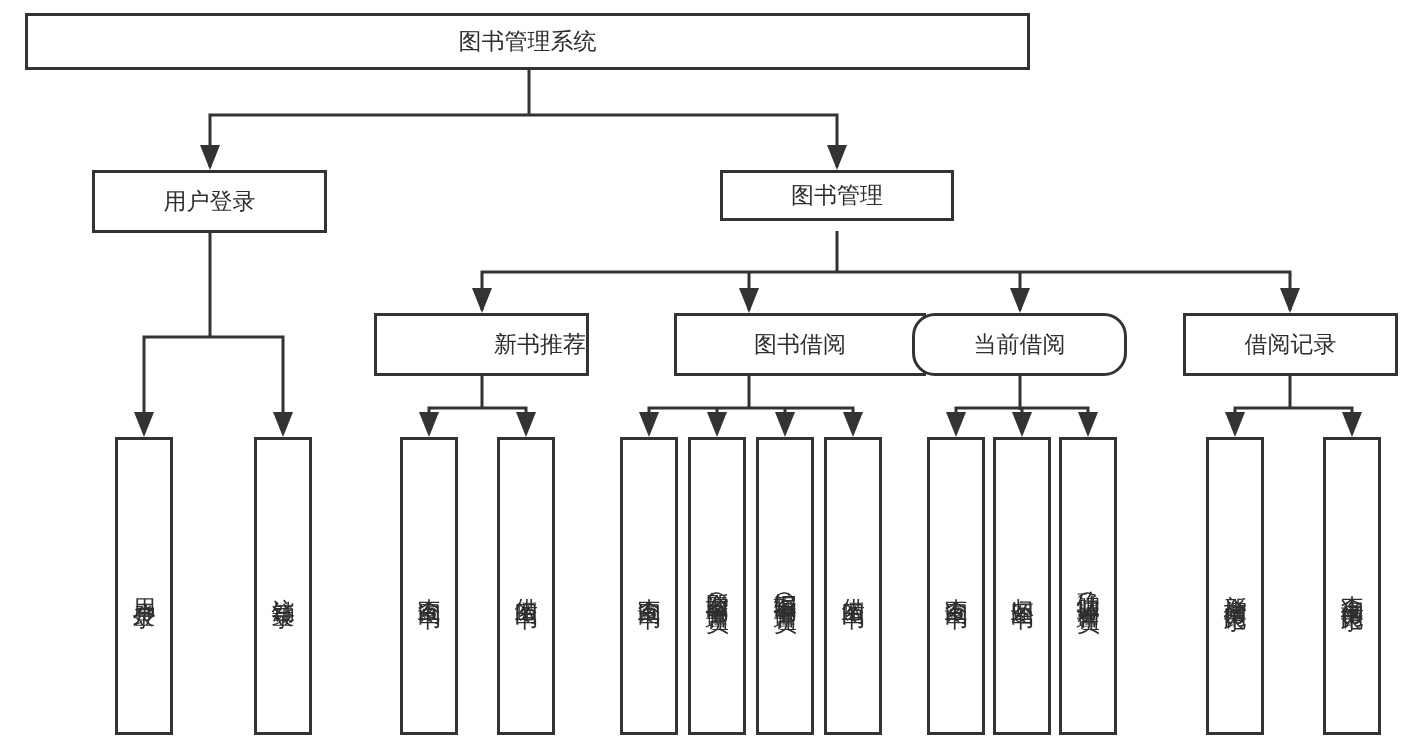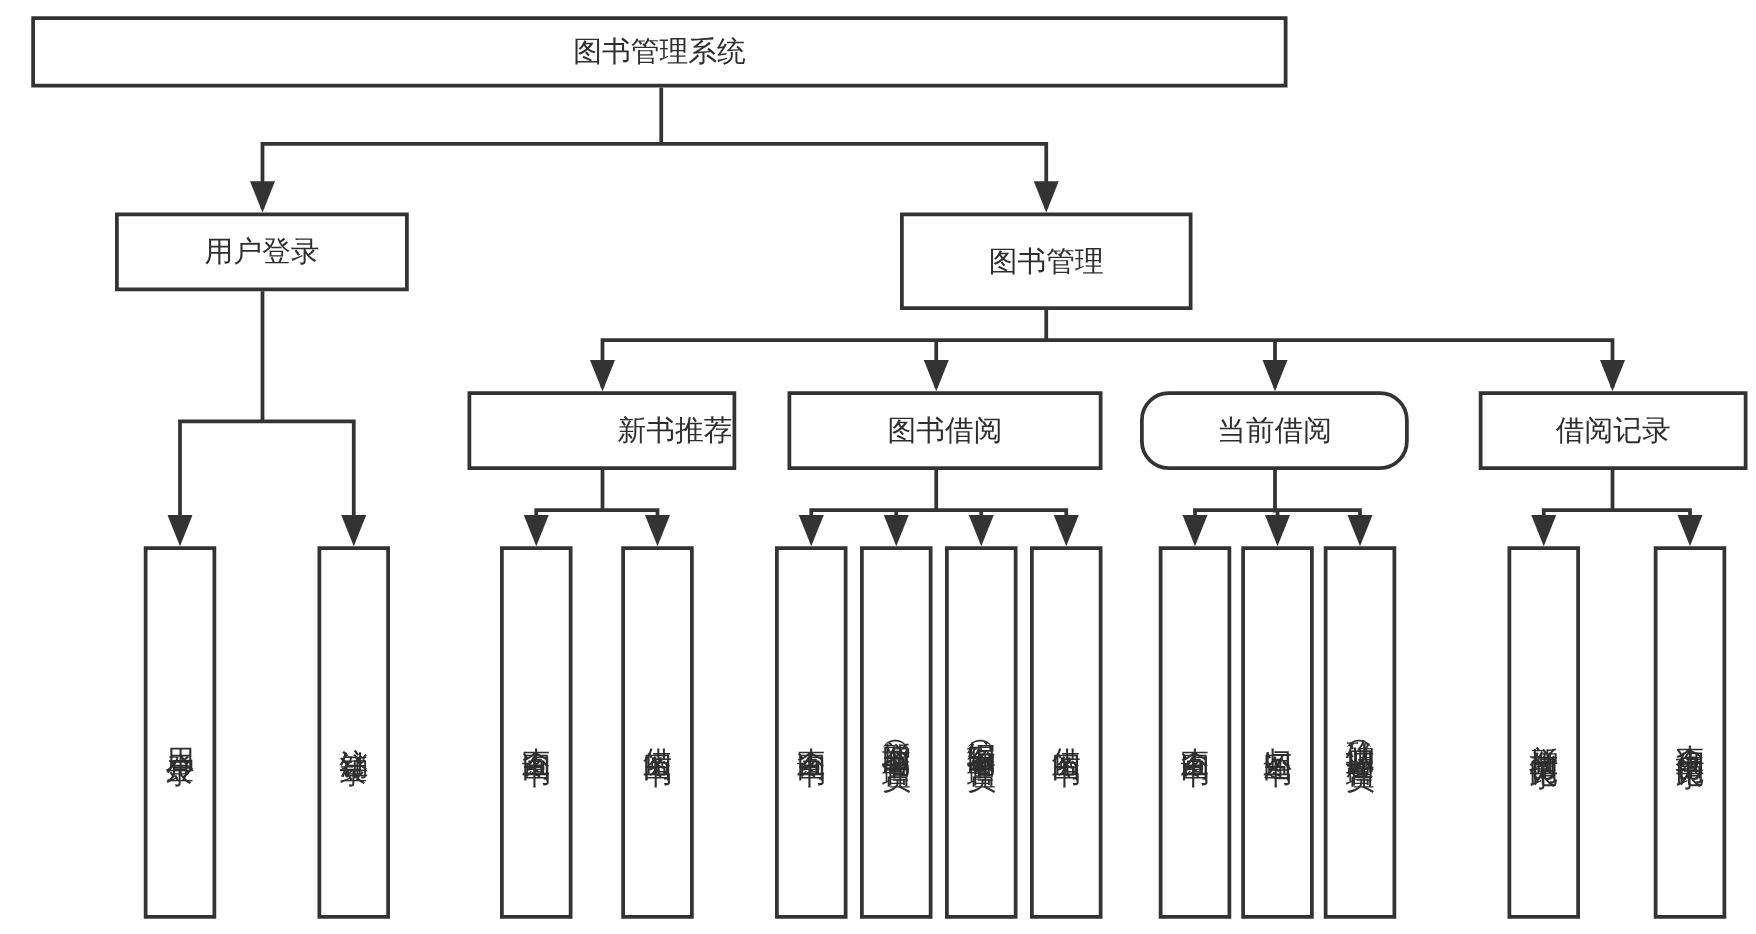--- a/index.html
+++ b/index.html
@@ -96,28 +96,28 @@
     <polygon points="1332,412 1352,412 1342,437"></polygon>
   </svg>
 
   <div class="box" style="left:15px;top:13px;width:1005px;height:57px;">
     <span>图书管理系统</span>
   </div>
 
   <div class="box" style="left:82px;top:170px;width:235px;height:63px;">
     <span>用户登录</span>
   </div>
-  <div class="box" style="left:710px;top:170px;width:234px;height:78px;">
+  <div class="box" style="left:710px;top:170px;width:234px;height:51px;">
     <span>图书管理</span>
   </div>
 
   <div class="box" style="left:364px;top:313px;width:215px;height:63px;justify-content:flex-end;">
     <span>新书推荐</span>
   </div>
-  <div class="box" style="left:620px;top:313px;width:252px;height:63px;">
+  <div class="box" style="left:664px;top:313px;width:252px;height:63px;">
     <span>图书借阅</span>
   </div>
   <div class="box" style="left:902px;top:313px;width:215px;height:63px;border-radius:23px;">
     <span>当前借阅</span>
   </div>
   <div class="box" style="left:1173px;top:313px;width:215px;height:63px;font-family:Liberation Serif, serif;">
     <span>借阅记录</span>
   </div>
 
   <div class="box vbox" style="left:105px;top:437px;width:58px;height:298px;">

